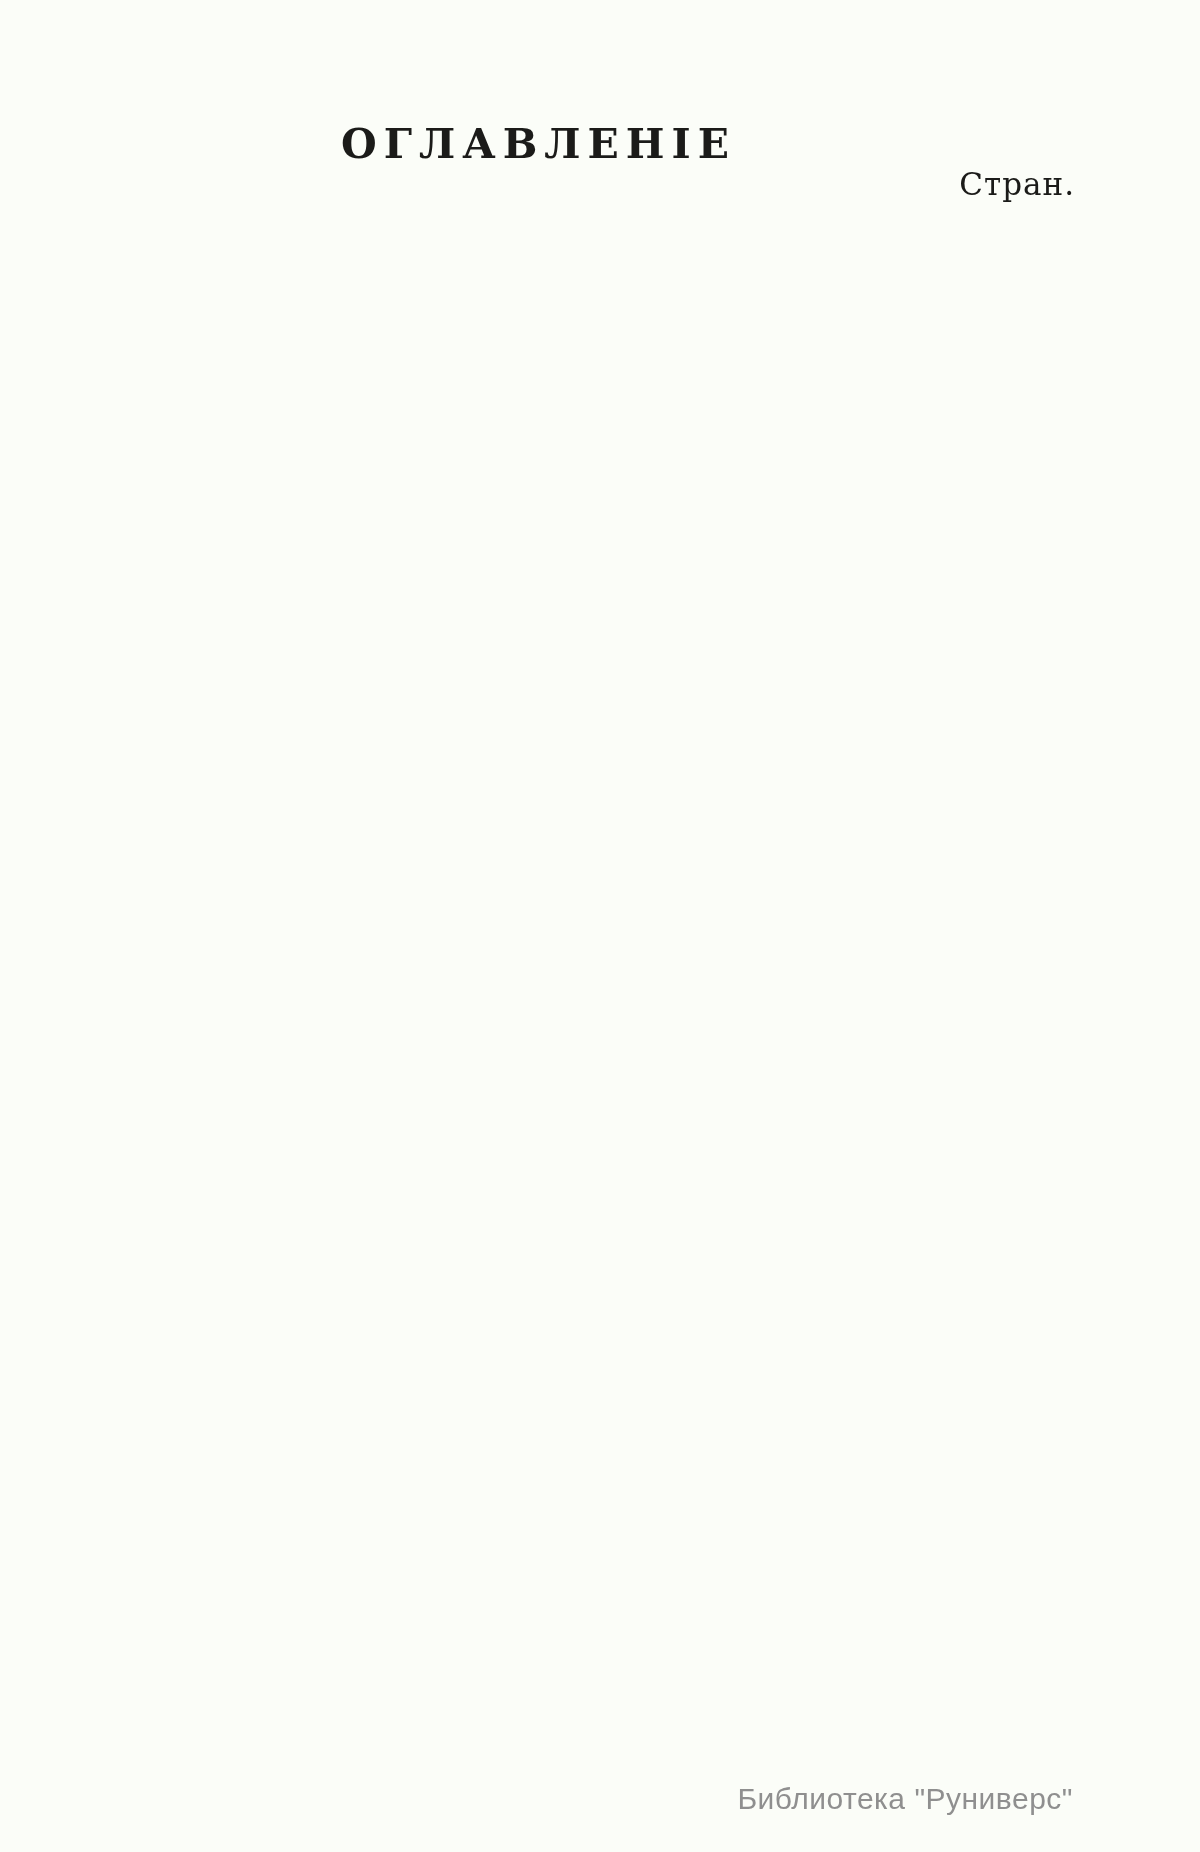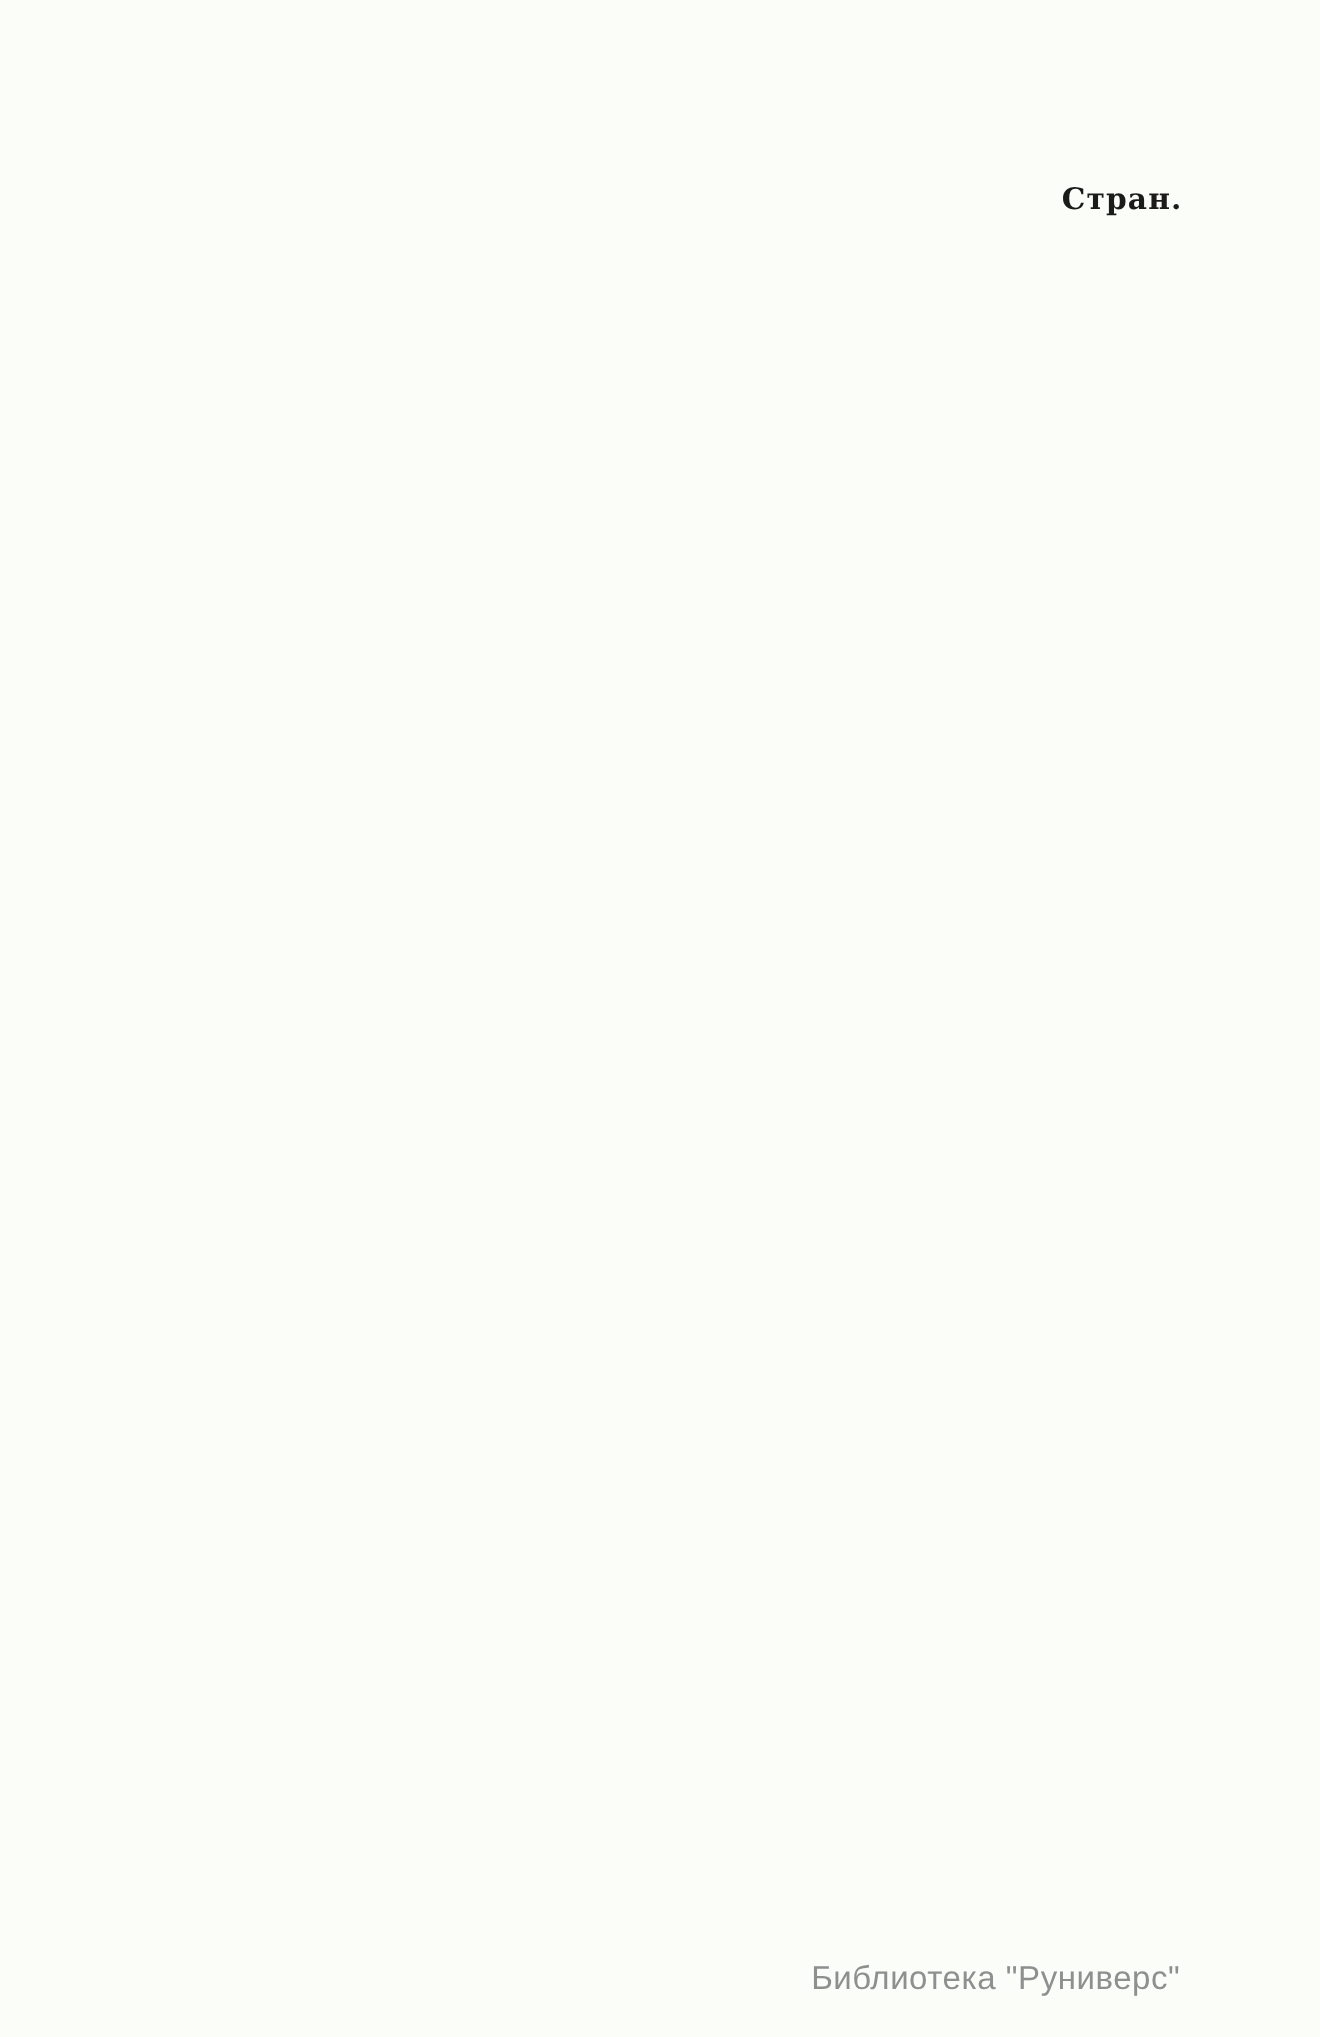--- a/index.html
+++ b/index.html
@@ -20,22 +20,22 @@
     font-size: 41px;
     font-weight: 700;
     letter-spacing: 7px;
     white-space: nowrap;
     font-family: "DejaVu Serif", serif;
   }
 
   .page-col-header {
     position: absolute;
     top: 166px; right: 125px;
-    font-size: 27px;
-    font-weight: 700;
+    font-size: 31px;
+    font-weight: 400;
     letter-spacing: 1px;
   }
 
   .toc {
     position: absolute;
     top: 208px; left: 105px;
     width: 970px;
   }
 
   .watermark {
@@ -44,16 +44,17 @@
     font-family: "Liberation Sans", sans-serif;
     font-size: 30px;
     color: #8f8f8f;
     letter-spacing: 0.5px;
   }
 </style>
 </head>
 <body>
 
 <div class="page">
+  <h1 class="title">ОГЛАВЛЕНІЕ</h1>
   <div class="page-col-header">Стран.</div>
   <div class="toc"></div>
   <div class="watermark">Библиотека "Руниверс"</div>
 </div>
 
 </body></html>

